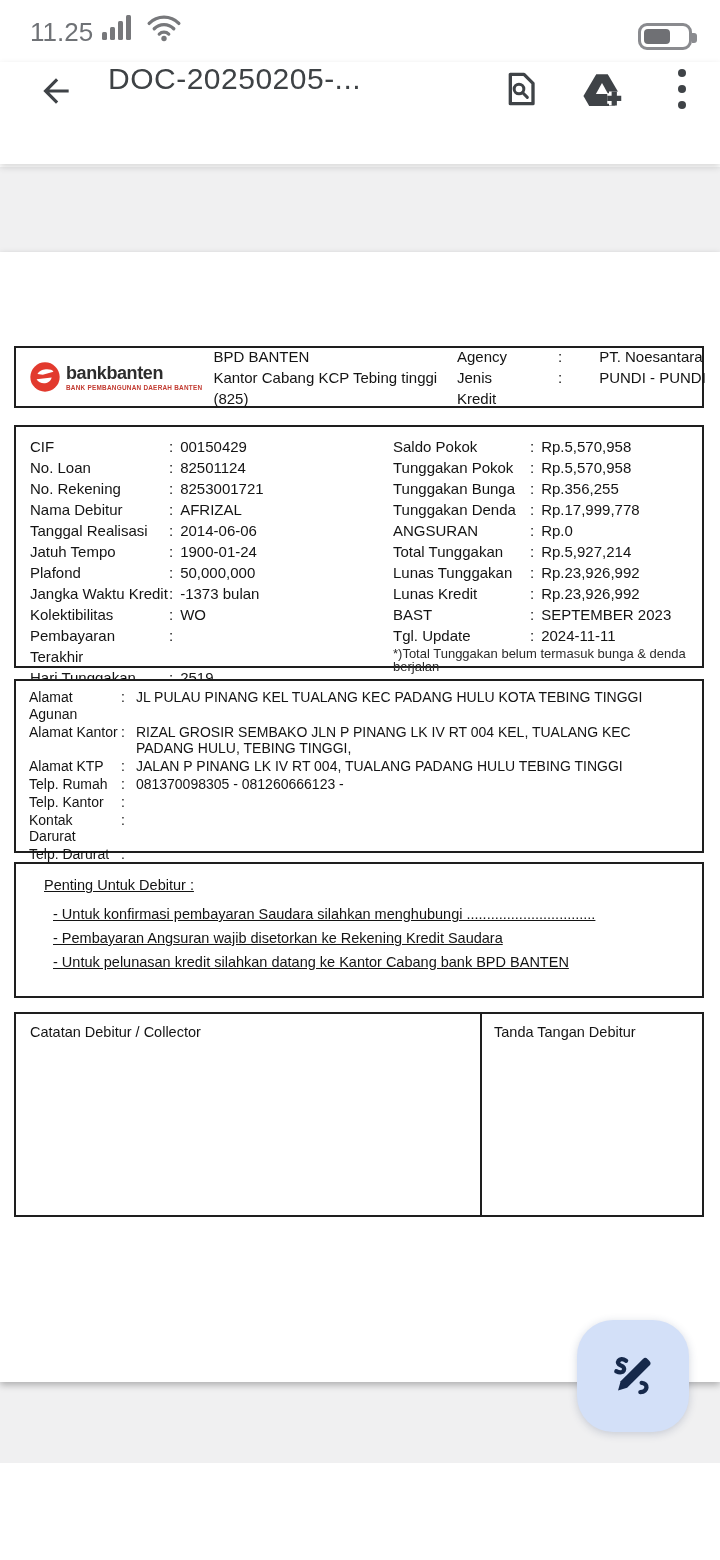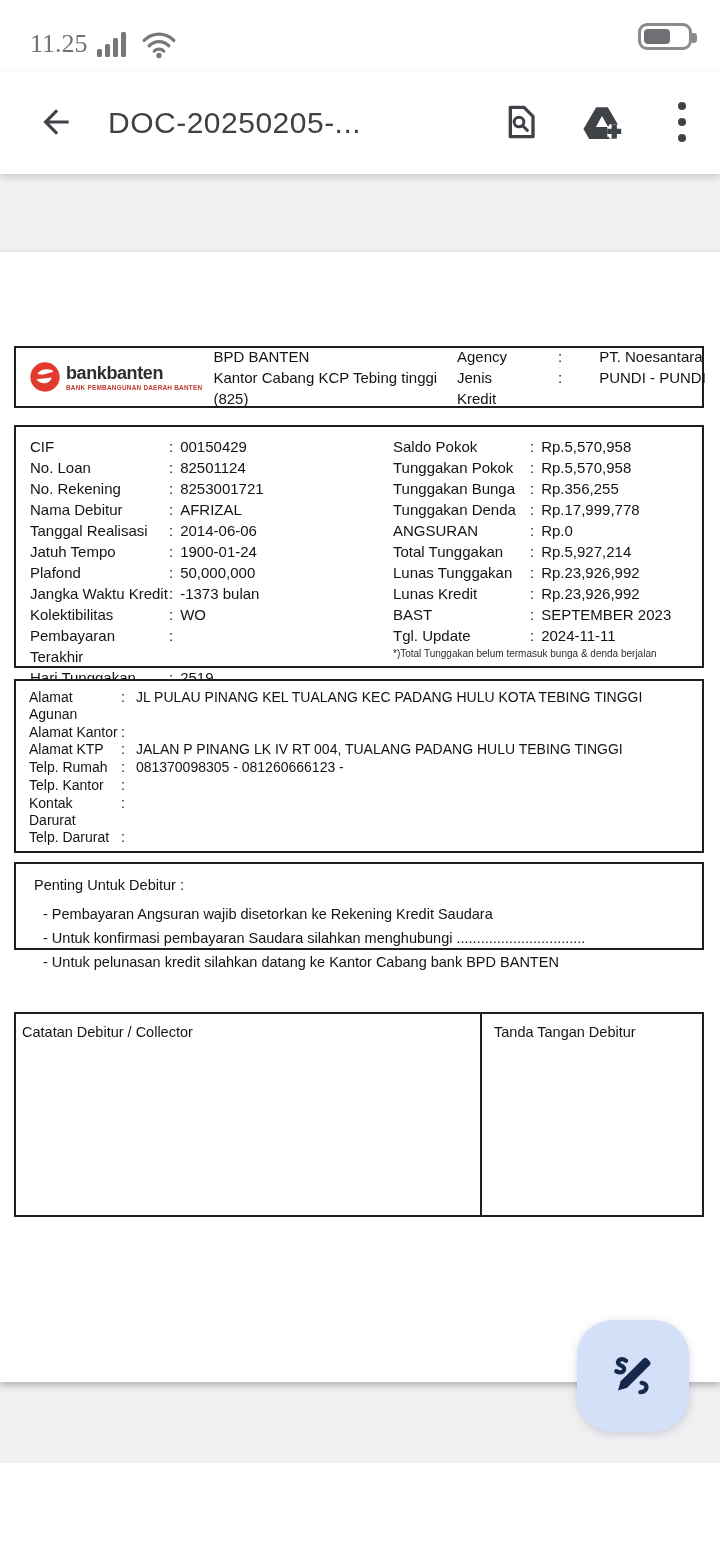--- a/index.html
+++ b/index.html
@@ -2,49 +2,49 @@
 <html><head>
 <meta charset="utf-8">
 <style>
   html,body{margin:0;padding:0;}
   body{width:720px;height:1560px;position:relative;background:#fff;
        font-family:"Liberation Sans",sans-serif;overflow:hidden;}
   .screen{position:absolute;inset:0;}
 
   
   .status-bar{position:absolute;top:0;left:0;width:720px;height:65px;background:#fff;}
-  .status-left{position:absolute;left:30px;top:24px;display:flex;align-items:center;gap:9px;font-family:Liberation Serif, serif;}
+  .status-left{position:absolute;left:30px;top:12px;display:flex;align-items:flex-start;gap:9px;}
   .status-time{font-size:26px;color:#6f7276;line-height:40px;}
   .status-left svg{display:block;}
   .battery{position:absolute;right:28px;top:23px;width:54px;height:27px;
            border:3px solid #8a8b8f;border-radius:9px;box-sizing:border-box;}
   .battery .fill{position:absolute;left:3px;top:3px;bottom:3px;width:26px;background:#6f7074;border-radius:4px;}
   .battery .nub{position:absolute;right:-8px;top:7px;width:5px;height:10px;background:#8a8b8f;border-radius:0 3px 3px 0;}
 
   
-  .app-bar{position:absolute;top:72px;left:0;width:720px;height:102px;background:#fff;
-           box-shadow:0 3px 7px rgba(0,0,0,.16);z-index:5;display:flex;align-items:center;}
+  .app-bar{position:absolute;top:62px;left:0;width:720px;height:102px;background:#fff;
+           box-shadow:0 3px 7px rgba(0,0,0,.16);z-index:5;display:flex;}
   .icon-btn{background:none;border:none;padding:0;display:flex;align-items:center;justify-content:center;cursor:pointer;}
   .back-btn{width:60px;height:60px;margin-left:26px;}
   .doc-title{font-size:30px;color:#3e4245;margin-left:22px;letter-spacing:.5px;
              white-space:nowrap;flex:1;overflow:hidden;}
   .find-btn{width:56px;height:56px;margin-right:24px;}
   .drive-btn{width:60px;height:56px;margin-right:28px;}
   .overflow-btn{width:44px;height:56px;margin-right:16px;}
 
   
   .viewer{position:absolute;top:167px;left:0;width:720px;height:1296px;background:#f0f0f1;}
   .page{position:absolute;top:85px;left:0;width:720px;height:1130px;background:#fff;
         box-shadow:0 3px 7px rgba(0,0,0,.28);}
   .box{position:absolute;left:14px;width:690px;border:2px solid #1e1e1e;box-sizing:border-box;background:#fff;
        color:#141414;}
   #box-header{top:94px;height:62px;display:flex;align-items:center;padding:0 8px 0 13px;}
   #box-loan{top:173px;height:243px;}
   #box-contact{top:427px;height:174px;padding:8px 13px;}
-  #box-notice{top:610px;height:88px;padding:12px 18px;}
+  #box-notice{top:610px;height:136px;padding:12px 28px;text-decoration:underline;}
   #box-notes{top:760px;height:205px;display:flex;padding:0;}
 
   
   .logo-mark svg{display:block;}
   .logo-text{margin-left:5px;}
   .logo-word{font-size:18px;font-weight:bold;letter-spacing:-.4px;color:#2d2d2d;line-height:18px;}
   .logo-tag{font-size:6.4px;font-weight:bold;color:#c23a30;letter-spacing:.25px;margin-top:2px;white-space:nowrap;}
   .bank-block{margin-left:11px;font-size:15px;line-height:21px;}
   .meta-block{margin-left:auto;width:237px;font-size:15px;line-height:21px;}
   .meta-row{display:flex;gap:28px;}
@@ -54,35 +54,35 @@
   
   .loan-cols{display:flex;padding:9px 14px 0 14px;}
   .col-left{width:363px;flex:none;}
   .col-right{flex:1;}
   .kv{display:flex;font-size:15px;line-height:21px;}
   .kv .lbl{flex:none;}
   .col-left .kv .lbl{width:139px;}
   .col-right .kv .lbl{width:137px;}
   .kv .colon{flex:none;}
   .kv .val{margin-left:7px;white-space:nowrap;}
-  .footnote{font-size:10px;line-height:13px;color:#2b2b2b;margin-top:1px;}
+  .footnote{font-size:13px;line-height:13px;color:#2b2b2b;margin-top:1px;}
 
   
   .crow{display:flex;font-size:14px;line-height:16.8px;margin-bottom:1px;}
   .crow .lbl{width:92px;flex:none;}
   .crow .colon{flex:none;}
   .crow .val{margin-left:11px;flex:1;}
 
   
   .notice-title{font-size:14.5px;line-height:18px;}
   .notice-item{font-size:14.5px;line-height:18px;margin-top:6px;padding-left:9px;}
   .notice-item:first-of-type{margin-top:11px;}
 
   
-  .notes-cell{width:466px;flex:none;border-right:2px solid #1e1e1e;box-sizing:border-box;padding:10px 6px;}
+  .notes-cell{width:466px;flex:none;border-right:2px solid #1e1e1e;box-sizing:border-box;padding:10px 14px;}
   .sig-cell{flex:1;padding:10px 12px;border-radius:11px;}
   .cell-title{font-size:14.5px;color:#141414;}
 
   
   .fab{position:absolute;left:577px;top:1320px;width:112px;height:112px;border:none;border-radius:36px;
        background:#d3e0f8;display:flex;align-items:center;justify-content:center;cursor:pointer;z-index:8;
        box-shadow:0 2px 9px rgba(50,70,110,.22);}
 
   
   .nav-bar{position:absolute;top:1463px;left:0;width:720px;height:97px;background:#fff;}
@@ -334,20 +334,21 @@
 
           <div class="crow">
             <span class="lbl">Alamat Agunan</span>
             <span class="colon">:</span>
             <span class="val">JL PULAU PINANG KEL TUALANG KEC PADANG HULU KOTA TEBING TINGGI</span>
           </div>
 
           <div class="crow">
             <span class="lbl">Alamat Kantor</span>
             <span class="colon">:</span>
+            <span class="val">RIZAL GROSIR SEMBAKO JLN P PINANG LK IV RT 004 KEL, TUALANG KEC PADANG HULU, TEBING TINGGI,</span>
           </div>
 
           <div class="crow">
             <span class="lbl">Alamat KTP</span>
             <span class="colon">:</span>
             <span class="val">JALAN P PINANG LK IV RT 004, TUALANG PADANG HULU TEBING TINGGI</span>
           </div>
 
           <div class="crow">
             <span class="lbl">Telp. Rumah</span>
@@ -371,23 +372,23 @@
             <span class="lbl">Telp. Darurat</span>
             <span class="colon">:</span>
             <span class="val"></span>
           </div>
         </div>
 
       <div class="box" id="box-notice">
         <div class="notice-title">Penting Untuk Debitur :</div>
         <div>
 
+            <div class="notice-item">- Untuk konfirmasi pembayaran Saudara silahkan menghubungi ................................</div>
+
             <div class="notice-item">- Pembayaran Angsuran wajib disetorkan ke Rekening Kredit Saudara</div>
-
-            <div class="notice-item">- Untuk konfirmasi pembayaran Saudara silahkan menghubungi ................................</div>
 
             <div class="notice-item">- Untuk pelunasan kredit silahkan datang ke Kantor Cabang bank BPD BANTEN</div>
           </div>
       </div>
 
       <div class="box" id="box-notes">
         <div class="notes-cell">
           <div class="cell-title">Catatan Debitur / Collector</div>
         </div>
         <div class="sig-cell">

